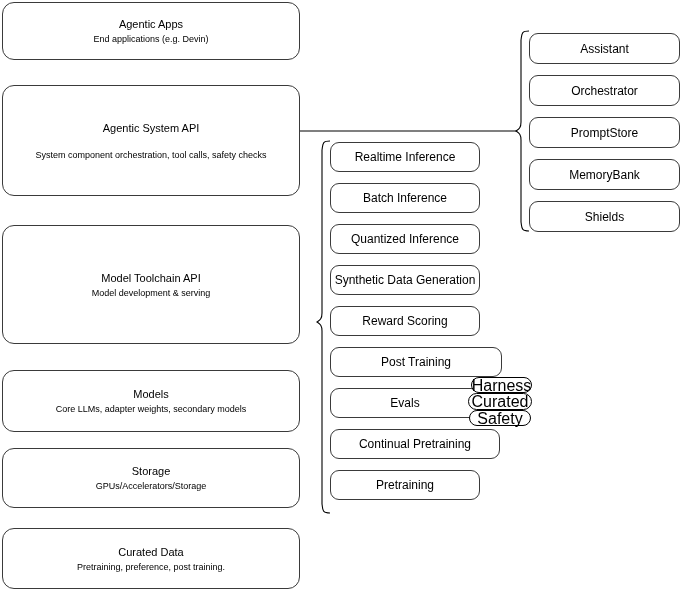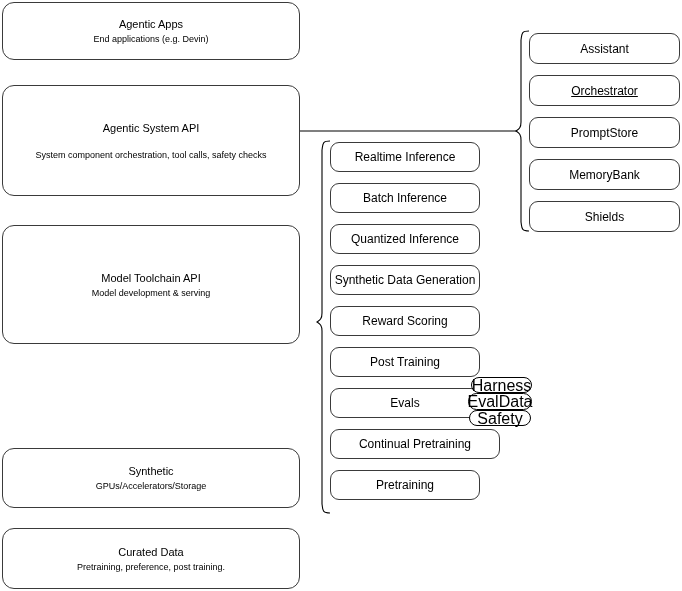--- a/index.html
+++ b/index.html
@@ -124,44 +124,48 @@
   <div class="node" style="left:2px; top:85px; width:298px; height:111px;gap:12px;">
     <div class="title">Agentic System API</div>
     <div class="subtitle">System component orchestration, tool calls, safety checks</div>
   </div>
 
   <div class="node" style="left:2px; top:225px; width:298px; height:119px;">
     <div class="title">Model Toolchain API</div>
     <div class="subtitle">Model development &amp; serving</div>
   </div>
 
+  <div class="node" style="left:2px; top:370px; width:298px; height:62px;">
+    <div class="title">Models</div>
+    <div class="subtitle">Core LLMs, adapter weights, secondary models</div>
+  </div>
 
   <div class="node" style="left:2px; top:448px; width:298px; height:60px;">
-    <div class="title">Synthetic</div>
+    <div class="title">Storage</div>
     <div class="subtitle">GPUs/Accelerators/Storage</div>
   </div>
 
   <div class="node" style="left:2px; top:528px; width:298px; height:61px;">
     <div class="title">Curated Data</div>
     <div class="subtitle">Pretraining, preference, post training.</div>
   </div>
 
   <div class="stack-node" style="left:330px; top:142px; width:150px; height:30px;">Realtime Inference</div>
   <div class="stack-node" style="left:330px; top:183px; width:150px; height:30px;">Batch Inference</div>
   <div class="stack-node" style="left:330px; top:224px; width:150px; height:30px;">Quantized Inference</div>
   <div class="stack-node" style="left:330px; top:265px; width:150px; height:30px;">Synthetic Data Generation</div>
   <div class="stack-node" style="left:330px; top:306px; width:150px; height:30px;">Reward Scoring</div>
-  <div class="stack-node" style="left:330px; top:347px; width:150px; height:30px;">Post Training</div>
+  <div class="stack-node" style="left:330px; top:347px; width:172px; height:30px;">Post Training</div>
   <div class="stack-node" style="left:330px; top:388px; width:150px; height:30px;">Evals</div>
   <div class="stack-node" style="left:330px; top:429px; width:170px; height:30px;">Continual Pretraining</div>
   <div class="stack-node" style="left:330px; top:470px; width:150px; height:30px;">Pretraining</div>
 
   <div class="pill" style="left:471px; top:377px; width:61px; height:16px;">Harness</div>
-  <div class="pill" style="left:468px; top:393px; width:64px; height:17px;">EvalData</div>
+  <div class="pill" style="left:468px; top:393px; width:64px; height:17px;">Curated</div>
   <div class="pill" style="left:469px; top:410px; width:62px; height:16px;">Safety</div>
 
   <div class="stack-node" style="left:529px; top:33px; width:151px; height:31px;">Assistant</div>
-  <div class="stack-node" style="left:529px; top:75px; width:151px; height:31px;text-decoration:underline;">Orchestrator</div>
+  <div class="stack-node" style="left:529px; top:75px; width:151px; height:31px;">Orchestrator</div>
   <div class="stack-node" style="left:529px; top:117px; width:151px; height:31px;">PromptStore</div>
   <div class="stack-node" style="left:529px; top:159px; width:151px; height:31px;">MemoryBank</div>
   <div class="stack-node" style="left:529px; top:201px; width:151px; height:31px;">Shields</div>
 
 </div>
 
 </body></html>

